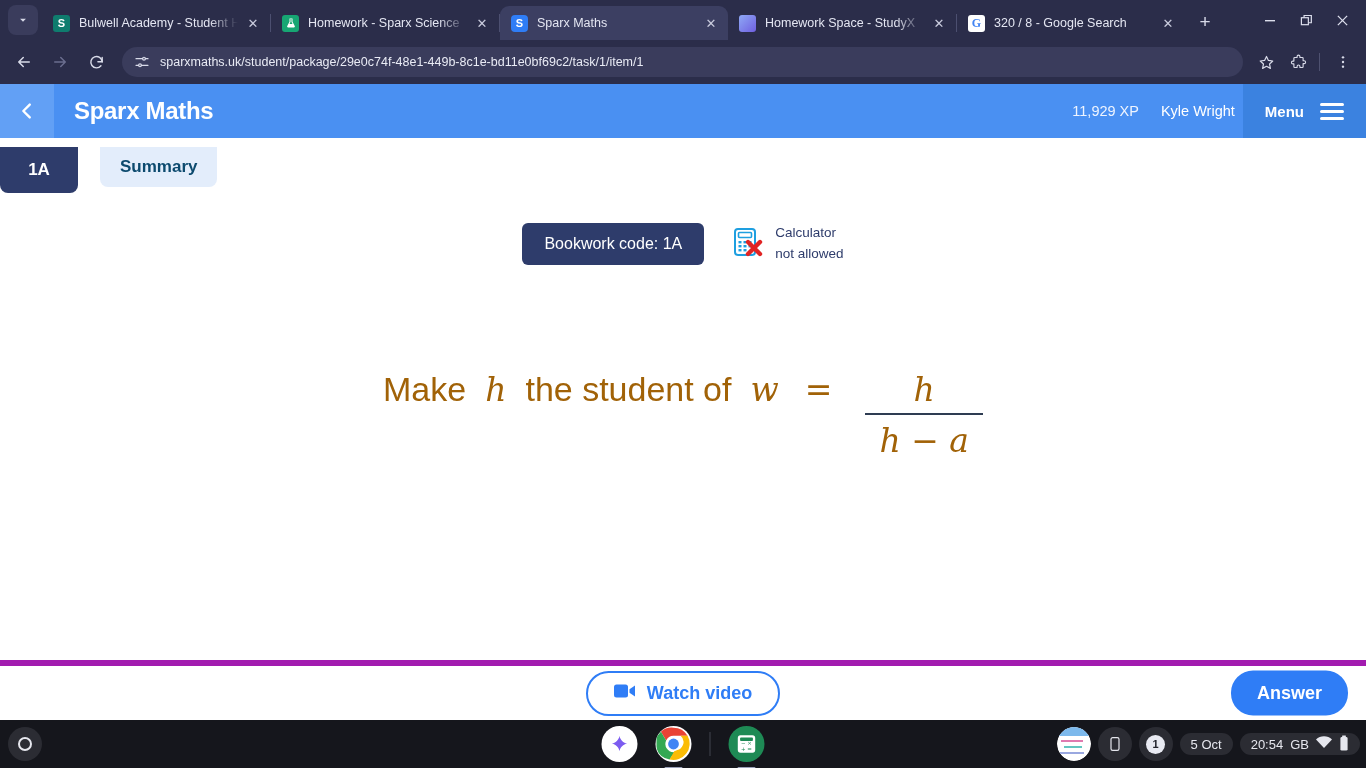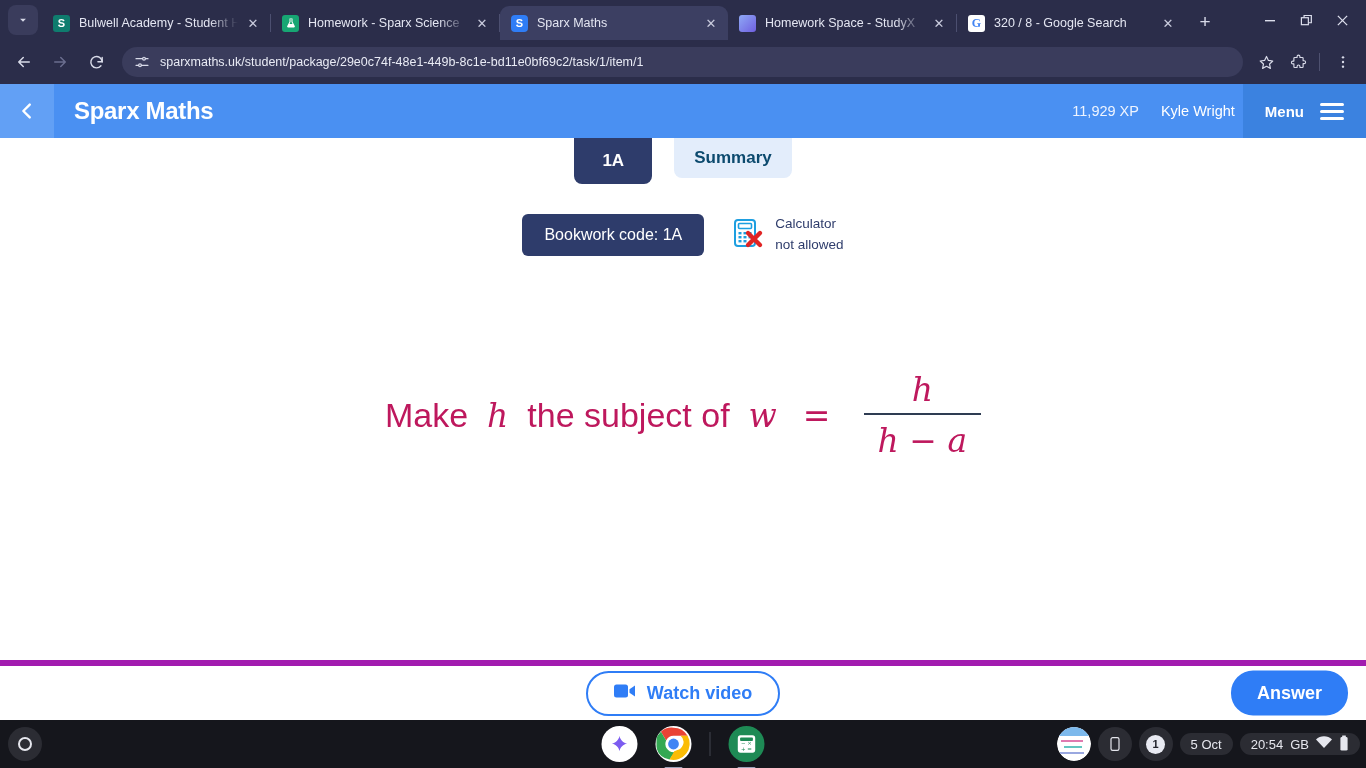--- a/index.html
+++ b/index.html
@@ -127,22 +127,22 @@
     padding: 0 22px 0 22px; cursor: pointer;
   }
   .menu-label { font-size: 15px; font-weight: 700; color: #fff; margin-right: 16px; }
   .burger { display: flex; flex-direction: column; gap: 4px; }
   .burger span { display: block; width: 24px; height: 3px; background: #fff; border-radius: 2px; }
 
   
   .task-body { position: relative; height: 582px; background: #fff; }
 
   .tabs-row {
-    display: flex; justify-content: center; align-items: flex-start;
-    padding-top: 0px;
+    display: flex; align-items: flex-start;
+    padding-top: 9px;
   }
   .pill-1a {
     background: #2e3c6b; color: #fff; font-size: 17px; font-weight: 700;
     padding: 13px 26px; border-radius: 0 0 8px 8px; cursor: pointer;
     min-width: 78px; text-align: center;
   }
   .pill-summary {
     background: #e3edfb; color: #0c4a6e; font-size: 17px; font-weight: 700;
     padding: 10px 20px; border-radius: 0 0 8px 8px; cursor: pointer;
     margin-left: 22px;
@@ -158,22 +158,22 @@
   }
   .calcbox { display: flex; align-items: center; gap: 11px; }
   .calc-text { font-size: 13.5px; color: #2e3c6b; line-height: 1.55; }
 
   
   .question-wrap {
     position: absolute; left: 0; right: 0; top: 232px;
     display: flex; justify-content: center; align-items: center;
   }
   .question {
-    font-size: 34px; color: #be185d; display: flex;
-    align-items: center; gap: 12px;
+    font-size: 34px; color: #a16207; display: flex;
+    align-items: flex-start; gap: 12px;
   }
   .q-text { font-family: "Liberation Sans", sans-serif; font-weight: 400; }
   .mvar {
     font-family: "DejaVu Serif", serif; font-style: italic;
     font-size: 33px; padding: 0 7px;
   }
   .frac {
     display: inline-flex; flex-direction: column; align-items: center;
     font-family: "DejaVu Serif", serif; font-style: italic;
     margin-left: 14px; vertical-align: middle;
@@ -434,21 +434,21 @@
             <span>Calculator</span><br>
             <span>not allowed</span>
           </span>
         </div>
       </div>
 
       <div class="question-wrap">
         <div class="question">
           <span class="q-text">Make</span>
           <span class="mvar">h</span>
-          <span class="q-text">the subject of</span>
+          <span class="q-text">the student of</span>
           <span class="mvar">w</span>
           <span class="mvar">=</span>
           <span class="frac">
             <span class="num">h</span>
             <span class="bar"></span>
             <span class="den">h − a</span>
           </span>
         </div>
       </div>
 

